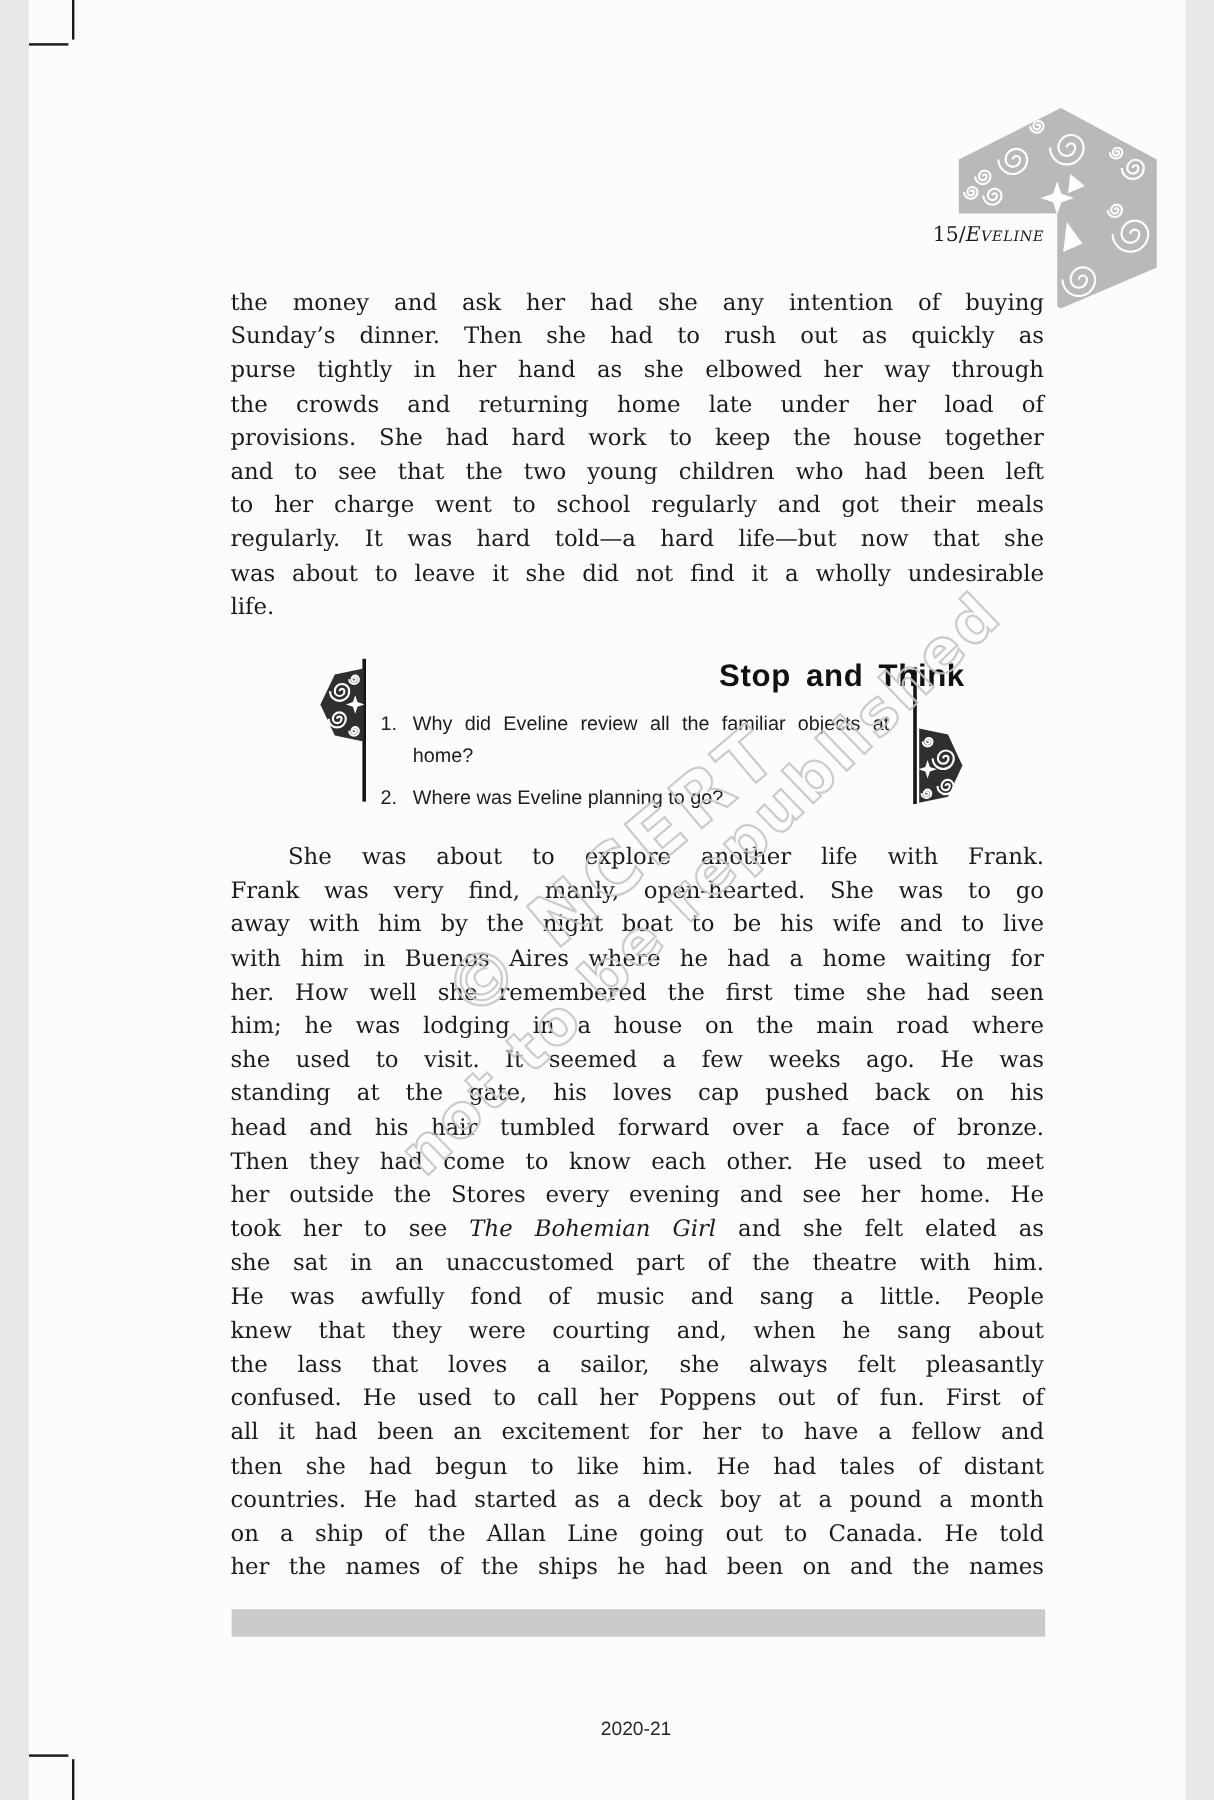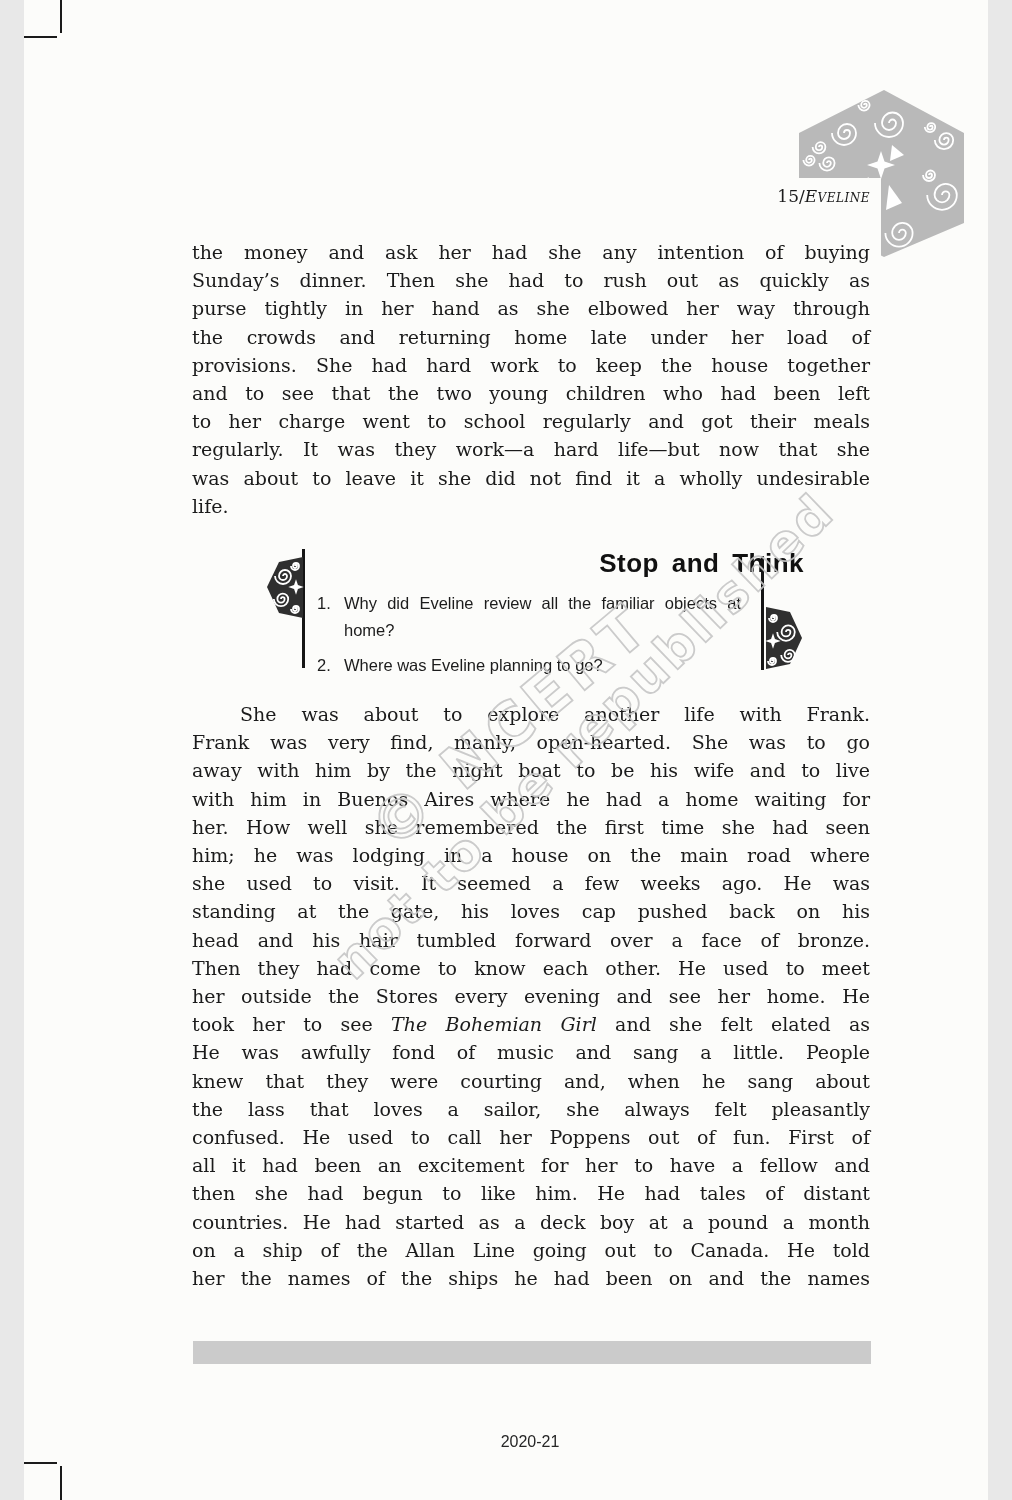--- a/index.html
+++ b/index.html
@@ -106,21 +106,21 @@
   </div>
 
   <div class="para" id="para1">
       <div class="line">the money and ask her had she any intention of buying</div>
       <div class="line">Sunday’s dinner. Then she had to rush out as quickly as</div>
       <div class="line">purse tightly in her hand as she elbowed her way through</div>
       <div class="line">the crowds and returning home late under her load of</div>
       <div class="line">provisions. She had hard work to keep the house together</div>
       <div class="line">and to see that the two young children who had been left</div>
       <div class="line">to her charge went to school regularly and got their meals</div>
-      <div class="line">regularly. It was they work—a hard life—but now that she</div>
+      <div class="line">regularly. It was hard told—a hard life—but now that she</div>
       <div class="line">was about to leave it she did not find it a wholly undesirable</div>
       <div class="line nojust">life.</div>
     </div>
 
   <div class="bar-v" style="left:278px;top:549px;height:119px;"></div>
   <div class="bar-v" style="left:737px;top:556px;height:114px;"></div>
 
   <svg class="pent" style="left:242px;top:556px;" width="38" height="63" viewBox="0 0 38 63">
     <path d="M37,1 L13,6 L1,31 L13,57 L37,62 Z" fill="#2f2f2f"></path>
     <use href="#spiral" transform="translate(17,20) scale(1.0)"></use>
@@ -163,20 +163,21 @@
       <div class="line">away with him by the night boat to be his wife and to live</div>
       <div class="line">with him in Buenos Aires where he had a home waiting for</div>
       <div class="line">her. How well she remembered the first time she had seen</div>
       <div class="line">him; he was lodging in a house on the main road where</div>
       <div class="line">she used to visit. It seemed a few weeks ago. He was</div>
       <div class="line">standing at the gate, his loves cap pushed back on his</div>
       <div class="line">head and his hair tumbled forward over a face of bronze.</div>
       <div class="line">Then they had come to know each other. He used to meet</div>
       <div class="line">her outside the Stores every evening and see her home. He</div>
       <div class="line">took her to see <em>The Bohemian Girl</em> and she felt elated as</div>
+      <div class="line">she sat in an unaccustomed part of the theatre with him.</div>
       <div class="line">He was awfully fond of music and sang a little. People</div>
       <div class="line">knew that they were courting and, when he sang about</div>
       <div class="line">the lass that loves a sailor, she always felt pleasantly</div>
       <div class="line">confused. He used to call her Poppens out of fun. First of</div>
       <div class="line">all it had been an excitement for her to have a fellow and</div>
       <div class="line">then she had begun to like him. He had tales of distant</div>
       <div class="line">countries. He had started as a deck boy at a pound a month</div>
       <div class="line">on a ship of the Allan Line going out to Canada. He told</div>
       <div class="line">her the names of the ships he had been on and the names</div>
     </div>

